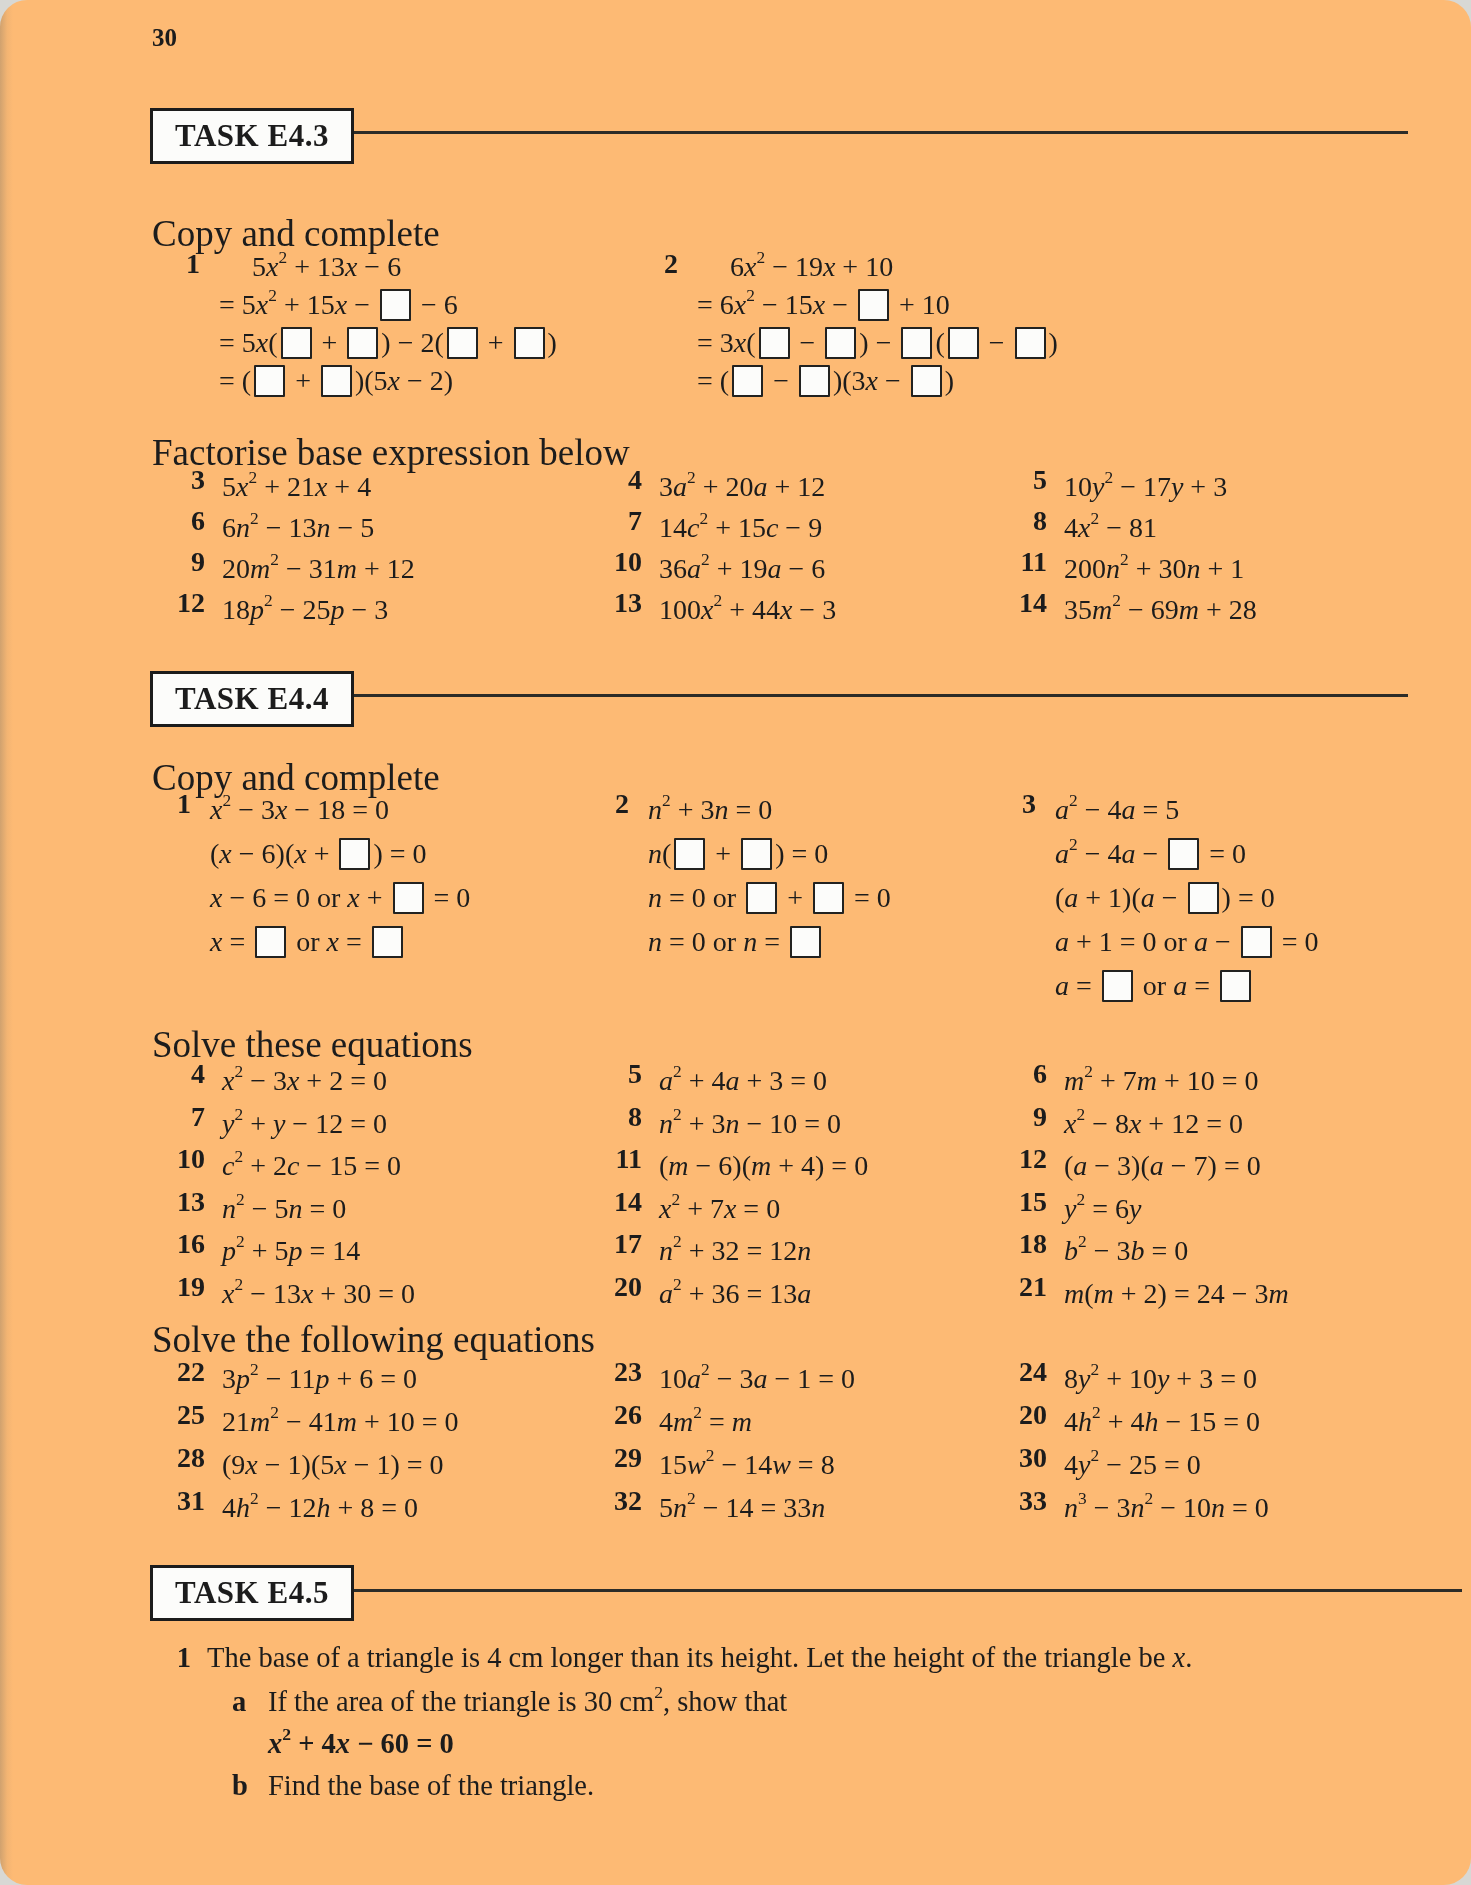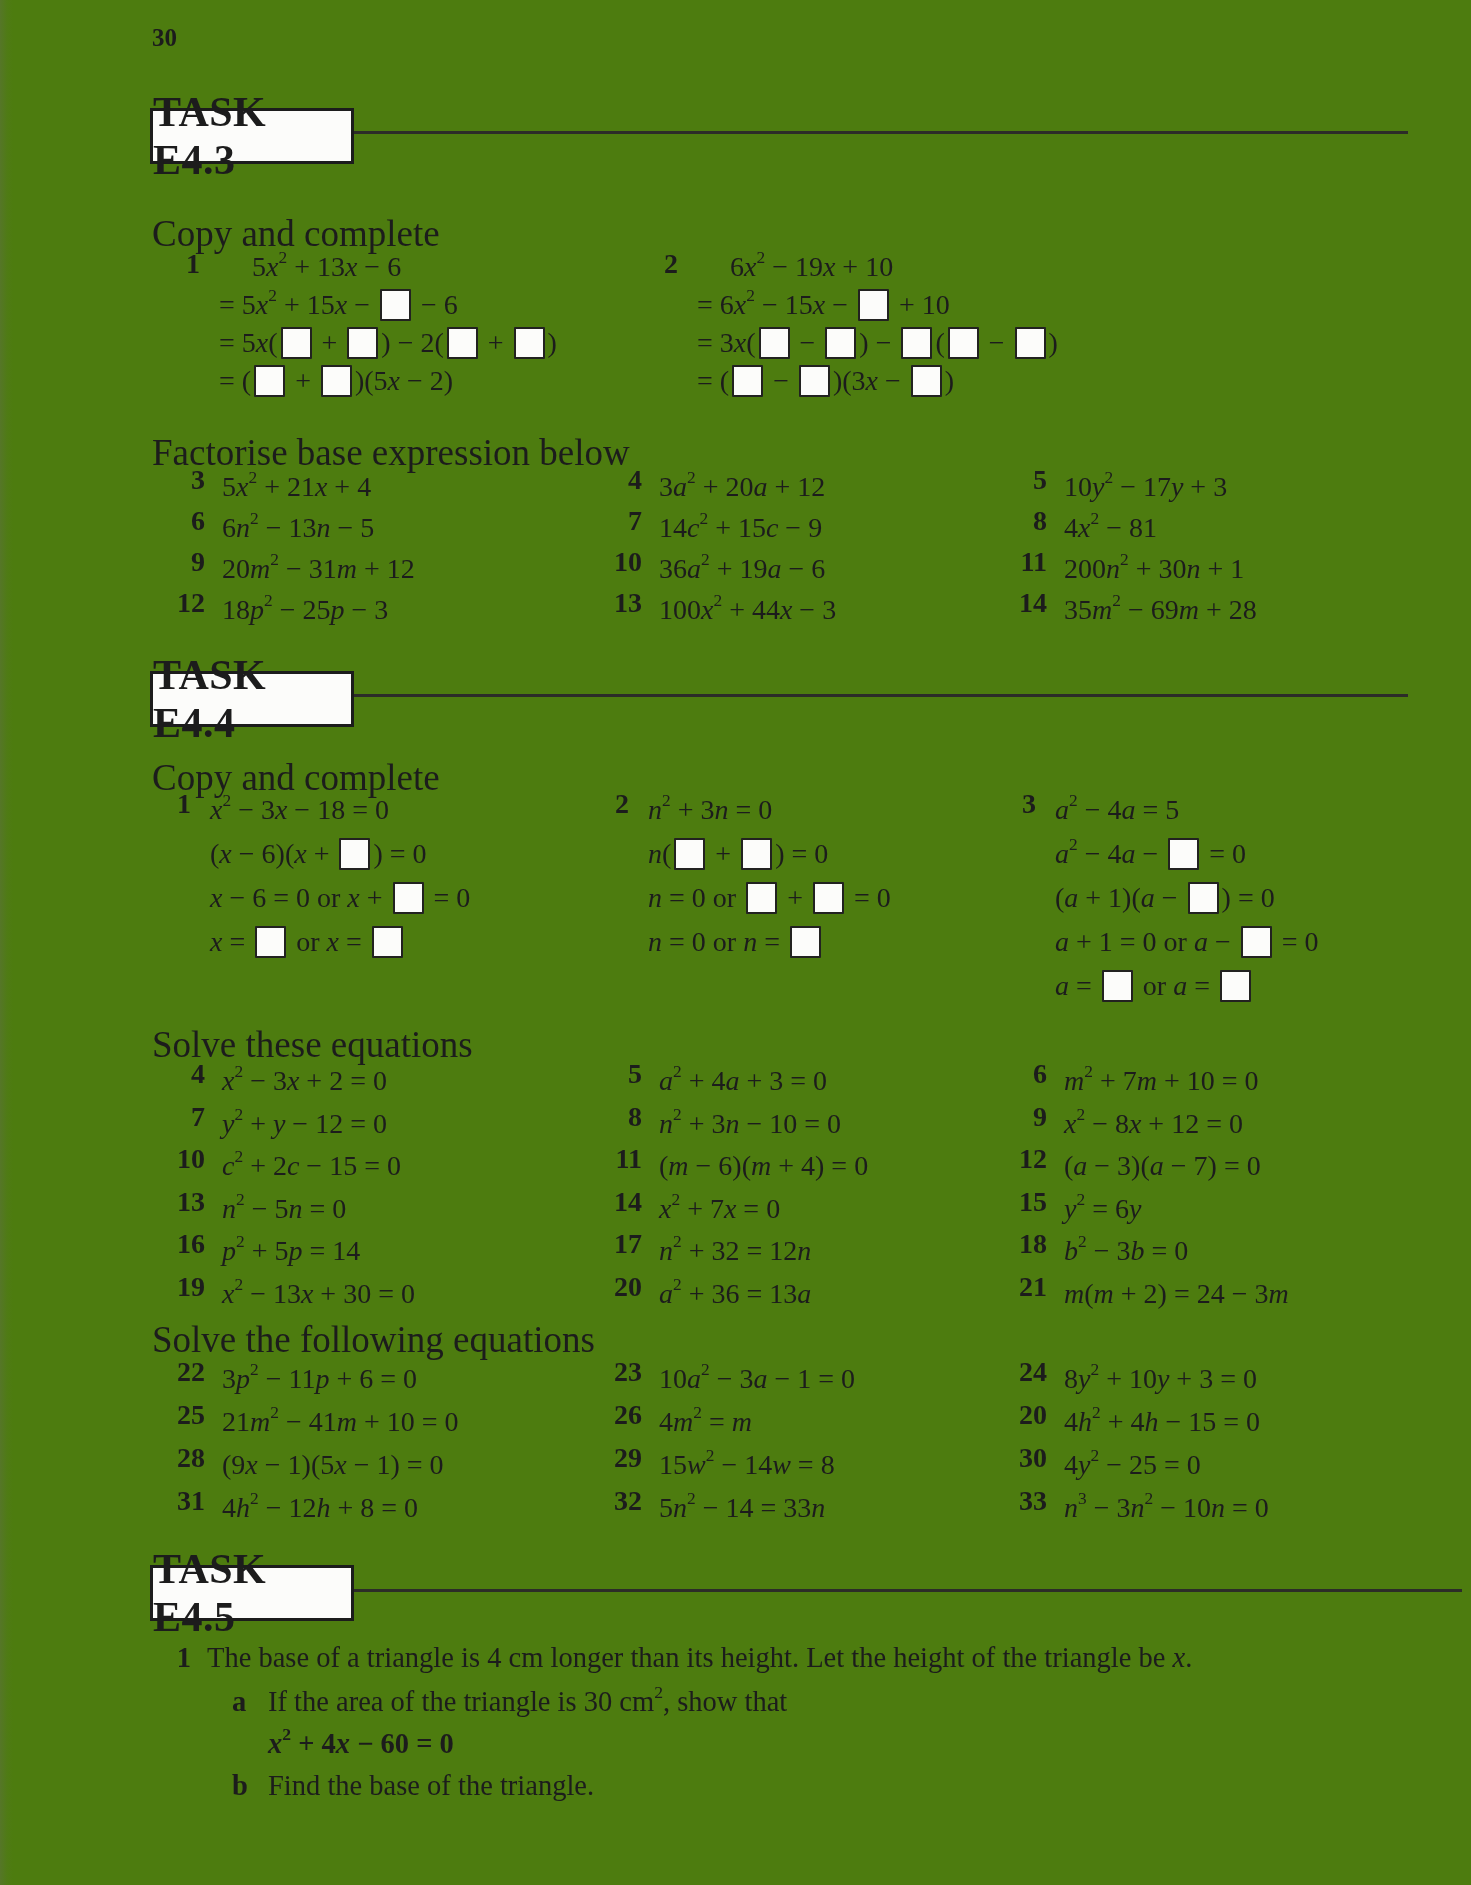--- a/index.html
+++ b/index.html
@@ -1,33 +1,34 @@
 <!DOCTYPE html>
 <html><head>
 <meta charset="utf-8">
 <title>Textbook page 30</title>
 <style>
   html,body { margin:0; padding:0; background:#d8d8d4; }
   .page {
     position:relative; width:1471px; height:1885px;
-    background:#4d7c0f; color:#1c1c1c; overflow:hidden;
+    background:#fdba74; color:#1c1c1c; overflow:hidden;
     font-family:"Liberation Serif","DejaVu Serif",serif;
+    border-radius:27px;
   }
   .scan-edge {
     position:absolute; left:0; top:0; width:13px; height:100%;
     background:linear-gradient(90deg, rgba(105,105,98,0.30), rgba(105,105,98,0.07) 55%, rgba(105,105,98,0));
     pointer-events:none;
   }
   .page-num { position:absolute; left:152px; top:24px; font-size:25px; font-weight:bold; }
 
   .task-box {
     position:absolute; left:150px; width:198px; height:50px;
     border:3px solid #1c1c1c; background:#fcfcfa; z-index:2;
     display:flex; align-items:center; justify-content:center;
-    font-size:42px; font-weight:bold; letter-spacing:0.5px;
+    font-size:31px; font-weight:bold; letter-spacing:0.5px;
   }
   .rule { position:absolute; height:3px; background:#2c2c28; }
 
   .sec-heading { position:absolute; font-size:37px; }
 
   
   .worked { position:absolute; display:flex; font-size:28px; }
   .wnum { flex:none; width:28px; text-align:right; font-weight:bold; }
   .wlines { margin-left:19px; }
   .worked.e43 .wline { height:38px; line-height:38px; white-space:nowrap; }

